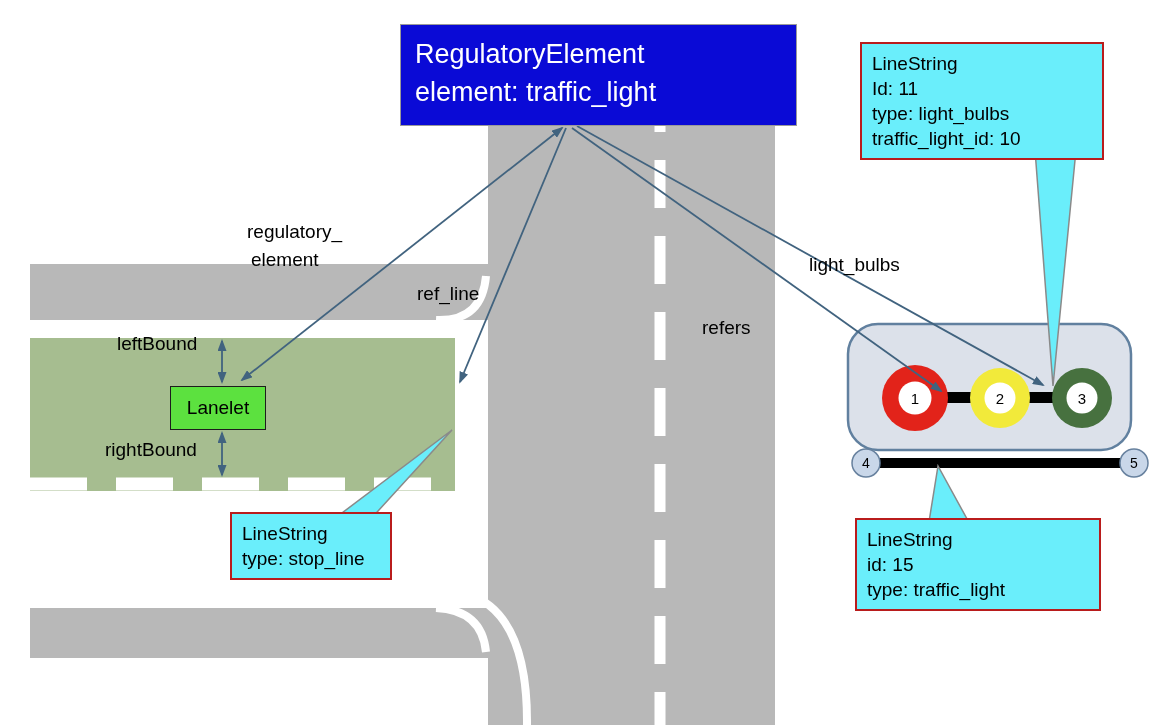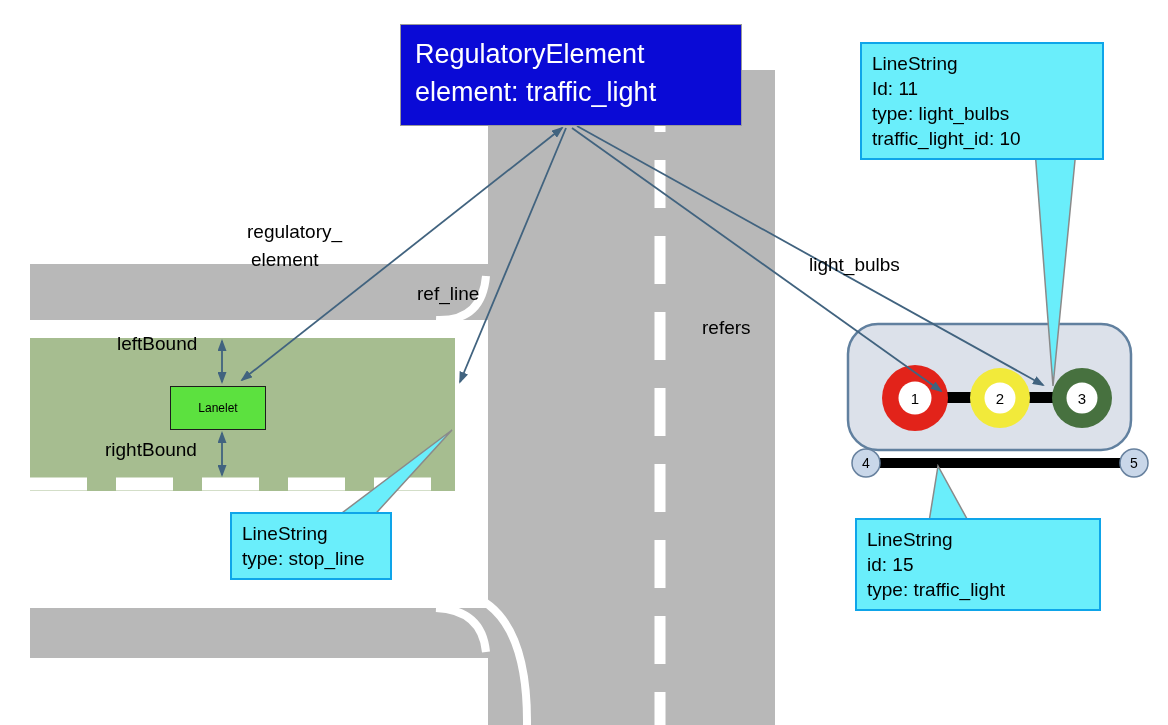--- a/index.html
+++ b/index.html
@@ -1,34 +1,34 @@
 <!DOCTYPE html>
 <html><head>
 <meta charset="utf-8">
 <style>
   html,body{margin:0;padding:0;background:#ffffff;font-family:"Liberation Sans",sans-serif;}
   #stage{position:relative;width:1168px;height:725px;overflow:hidden;background:#ffffff;}
   #stage svg{position:absolute;left:0;top:0;z-index:0;}
   .overlay{position:absolute;z-index:2;box-sizing:border-box;}
   .box-blue{
-    left:400px;top:24px;width:342px;min-height:102px;
+    left:400px;top:24px;width:397px;min-height:102px;
     background:#0a0ad6;border:1px solid #9a9a9a;color:#ffffff;
     font-size:27px;line-height:1.42;padding:10px 14px;
   }
   .callout{
-    background:#6aeefb;border:2px solid #0ea5e9;color:#000;
+    background:#6aeefb;border:2px solid #b91c1c;color:#000;
     font-size:19px;line-height:1.32;padding:7px 10px;
   }
   #callout-bulbs{left:860px;top:42px;width:244px;}
   #callout-traffic-light{left:855px;top:518px;width:246px;}
   #callout-stop-line{left:230px;top:512px;width:162px;}
   .box-lanelet{
     left:170px;top:386px;width:96px;height:44px;
     background:#5ce13f;border:1px solid #1d1d1d;color:#000;
-    font-size:12px;display:flex;align-items:center;justify-content:center;
+    font-size:19px;display:flex;align-items:center;justify-content:center;
   }
   .edge-label{position:absolute;z-index:2;font-size:19px;color:#000;white-space:nowrap;}
   #lbl-reg1{left:247px;top:221px;}
   #lbl-reg2{left:251px;top:249px;}
   #lbl-refline{left:417px;top:283px;text-align:center;}
   #lbl-refers{left:702px;top:317px;text-align:center;}
   #lbl-lightbulbs{left:809px;top:254px;}
   #lbl-leftbound{left:117px;top:333px;}
   #lbl-rightbound{left:105px;top:439px;}
   text{font-family:"Liberation Sans",sans-serif;}

